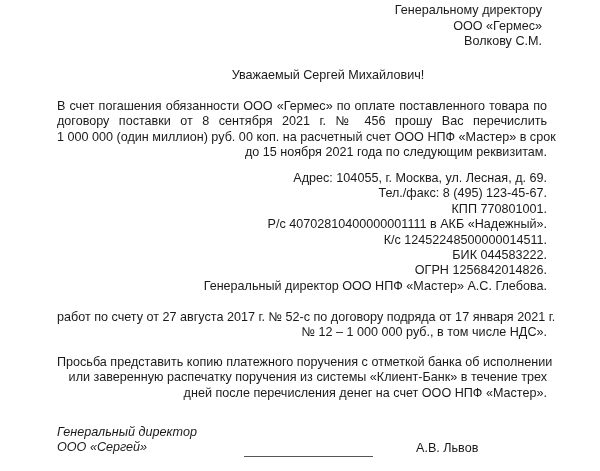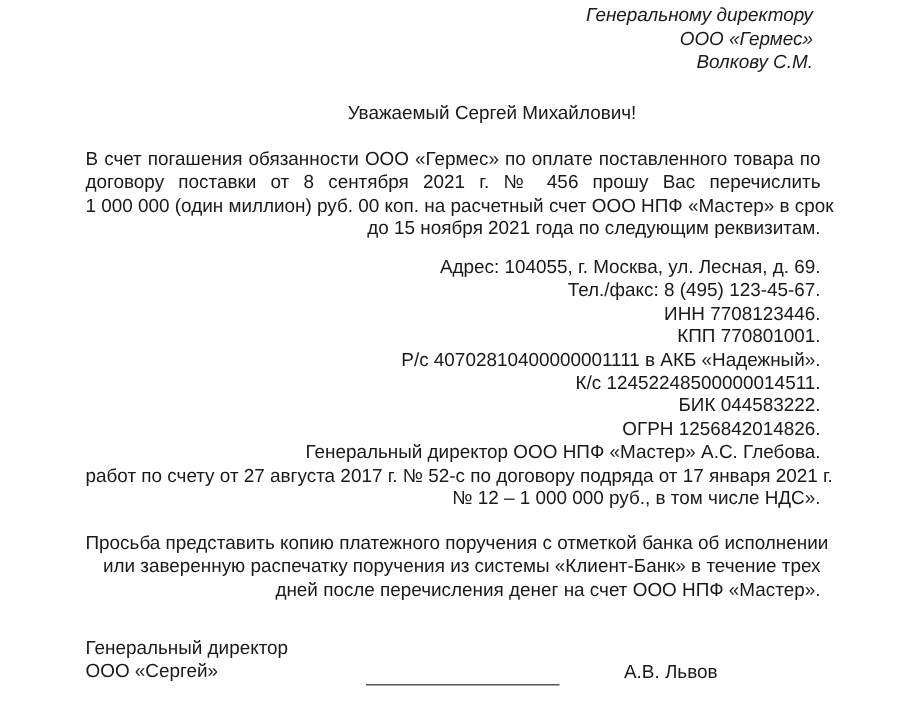--- a/index.html
+++ b/index.html
@@ -5,31 +5,31 @@
     html, body { margin: 0; padding: 0; background: #ffffff; }
     body {
       width: 600px; height: 471px; position: relative; overflow: hidden;
       font-family: "Liberation Sans", sans-serif;
       font-size: 12.6px; color: #1a1a1a; line-height: 15.4px;
     }
     .addressee {
       position: absolute; right: 58px; top: 3px; text-align: right;
       line-height: 15.5px;
     }
-    .addressee div { white-space: nowrap; font-style: italic; }
+    .addressee div { white-space: nowrap; }
     .salutation {
       position: absolute; left: 0; width: 600px; top: 68px; text-align: center;
       padding-left: 56px; box-sizing: border-box;
     }
     .body-block {
       position: absolute; left: 57px; width: 490px;
     }
     .line { white-space: nowrap; text-align: right; }
     .jline { display: block; text-align: justify; text-align-last: justify; white-space: nowrap; }
-    .sig-title { position: absolute; left: 57px; top: 425px; }
+    .sig-title { position: absolute; left: 57px; top: 425px; font-style: italic; }
     .sig-title div { white-space: nowrap; }
     .sig-line {
       position: absolute; left: 244px; top: 456px; width: 129px; height: 0;
       border-top: 1px solid #555;
     }
     .sig-name { position: absolute; left: 416px; top: 441px; white-space: nowrap; }
   </style>
 </head>
 <body>
 
@@ -44,21 +44,20 @@
 <div class="body-block" style="top:99px;">
   <span class="jline">В счет погашения обязанности ООО «Гермес» по оплате поставленного товара по</span>
   <span class="jline">договору поставки от 8 сентября 2021 г. № 456 прошу Вас перечислить</span>
   <span class="jline">1 000 000 (один миллион) руб. 00 коп. на расчетный счет ООО НПФ «Мастер» в срок</span>
   <div class="line">до 15 ноября 2021 года по следующим реквизитам.</div>
 </div>
 
 <div class="body-block" style="top:171px;">
   <div class="line">Адрес: 104055, г. Москва, ул. Лесная, д. 69.</div>
   <div class="line">Тел./факс: 8 (495) 123-45-67.</div>
-  <div class="line">ИНН 7708123446.</div>
   <div class="line">КПП 770801001.</div>
   <div class="line">Р/с 40702810400000001111 в АКБ «Надежный».</div>
   <div class="line">К/с 12452248500000014511.</div>
   <div class="line">БИК 044583222.</div>
   <div class="line">ОГРН 1256842014826.</div>
   <div class="line">Генеральный директор ООО НПФ «Мастер» А.С. Глебова.</div>
 </div>
 
 <div class="body-block" style="top:310px;">
   <div class="line">работ по счету от 27 августа 2017 г. № 52-с по договору подряда от 17 января 2021 г.</div>

